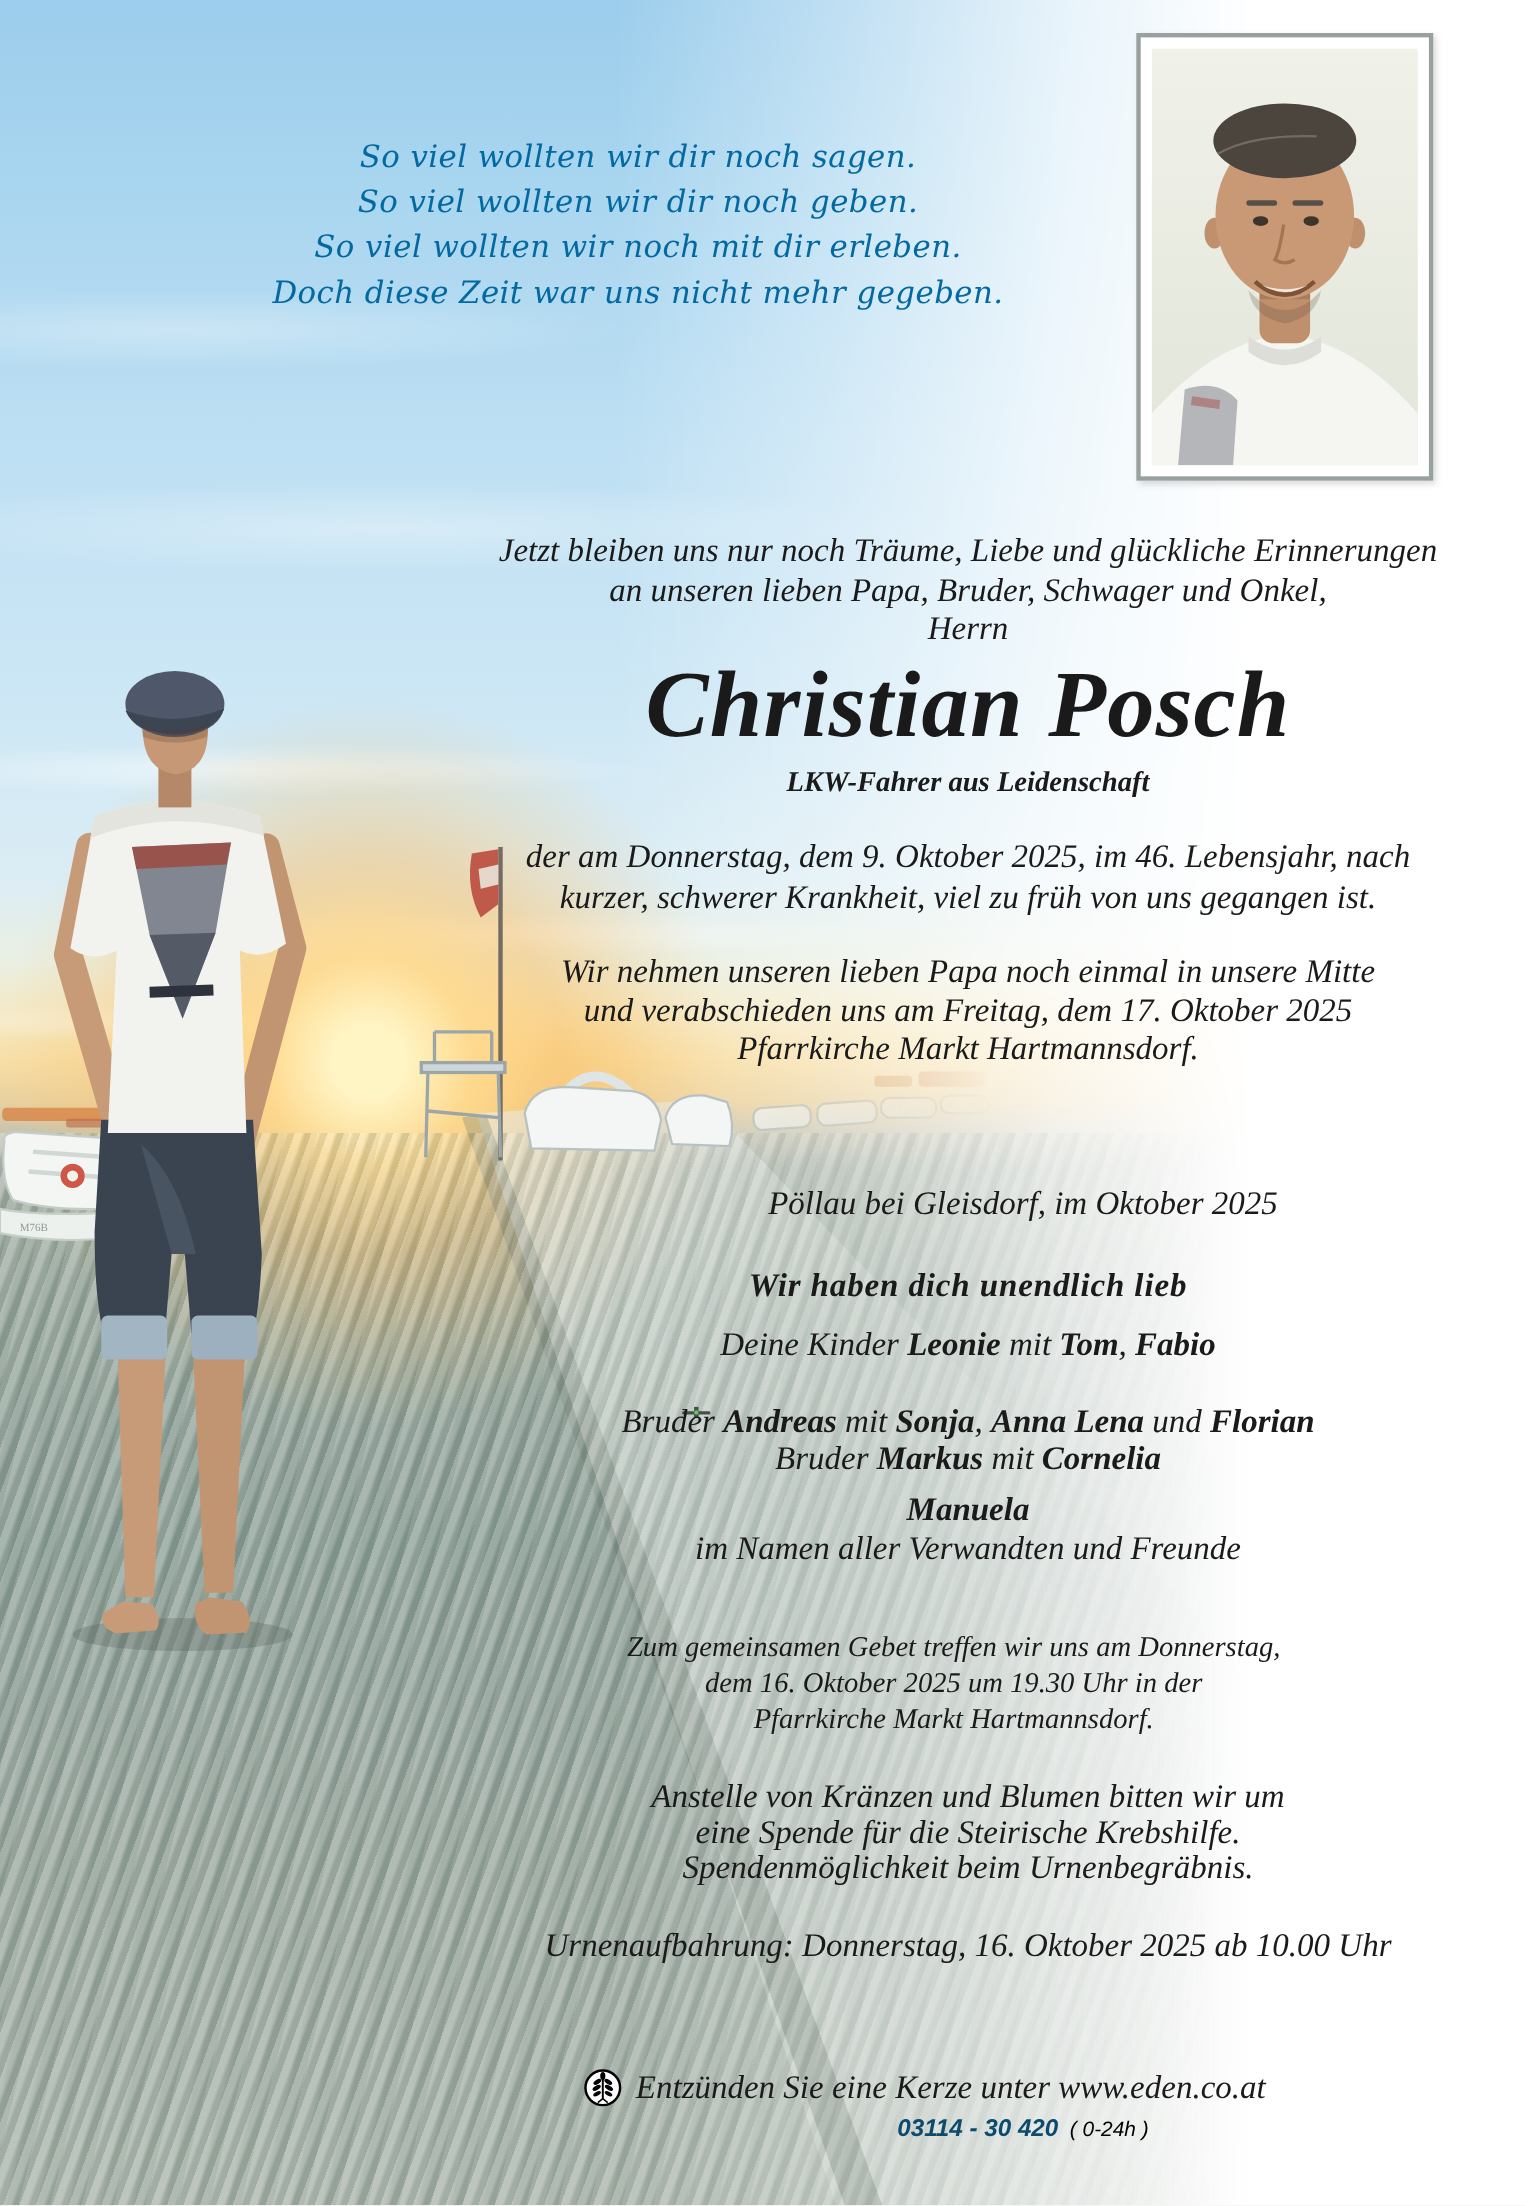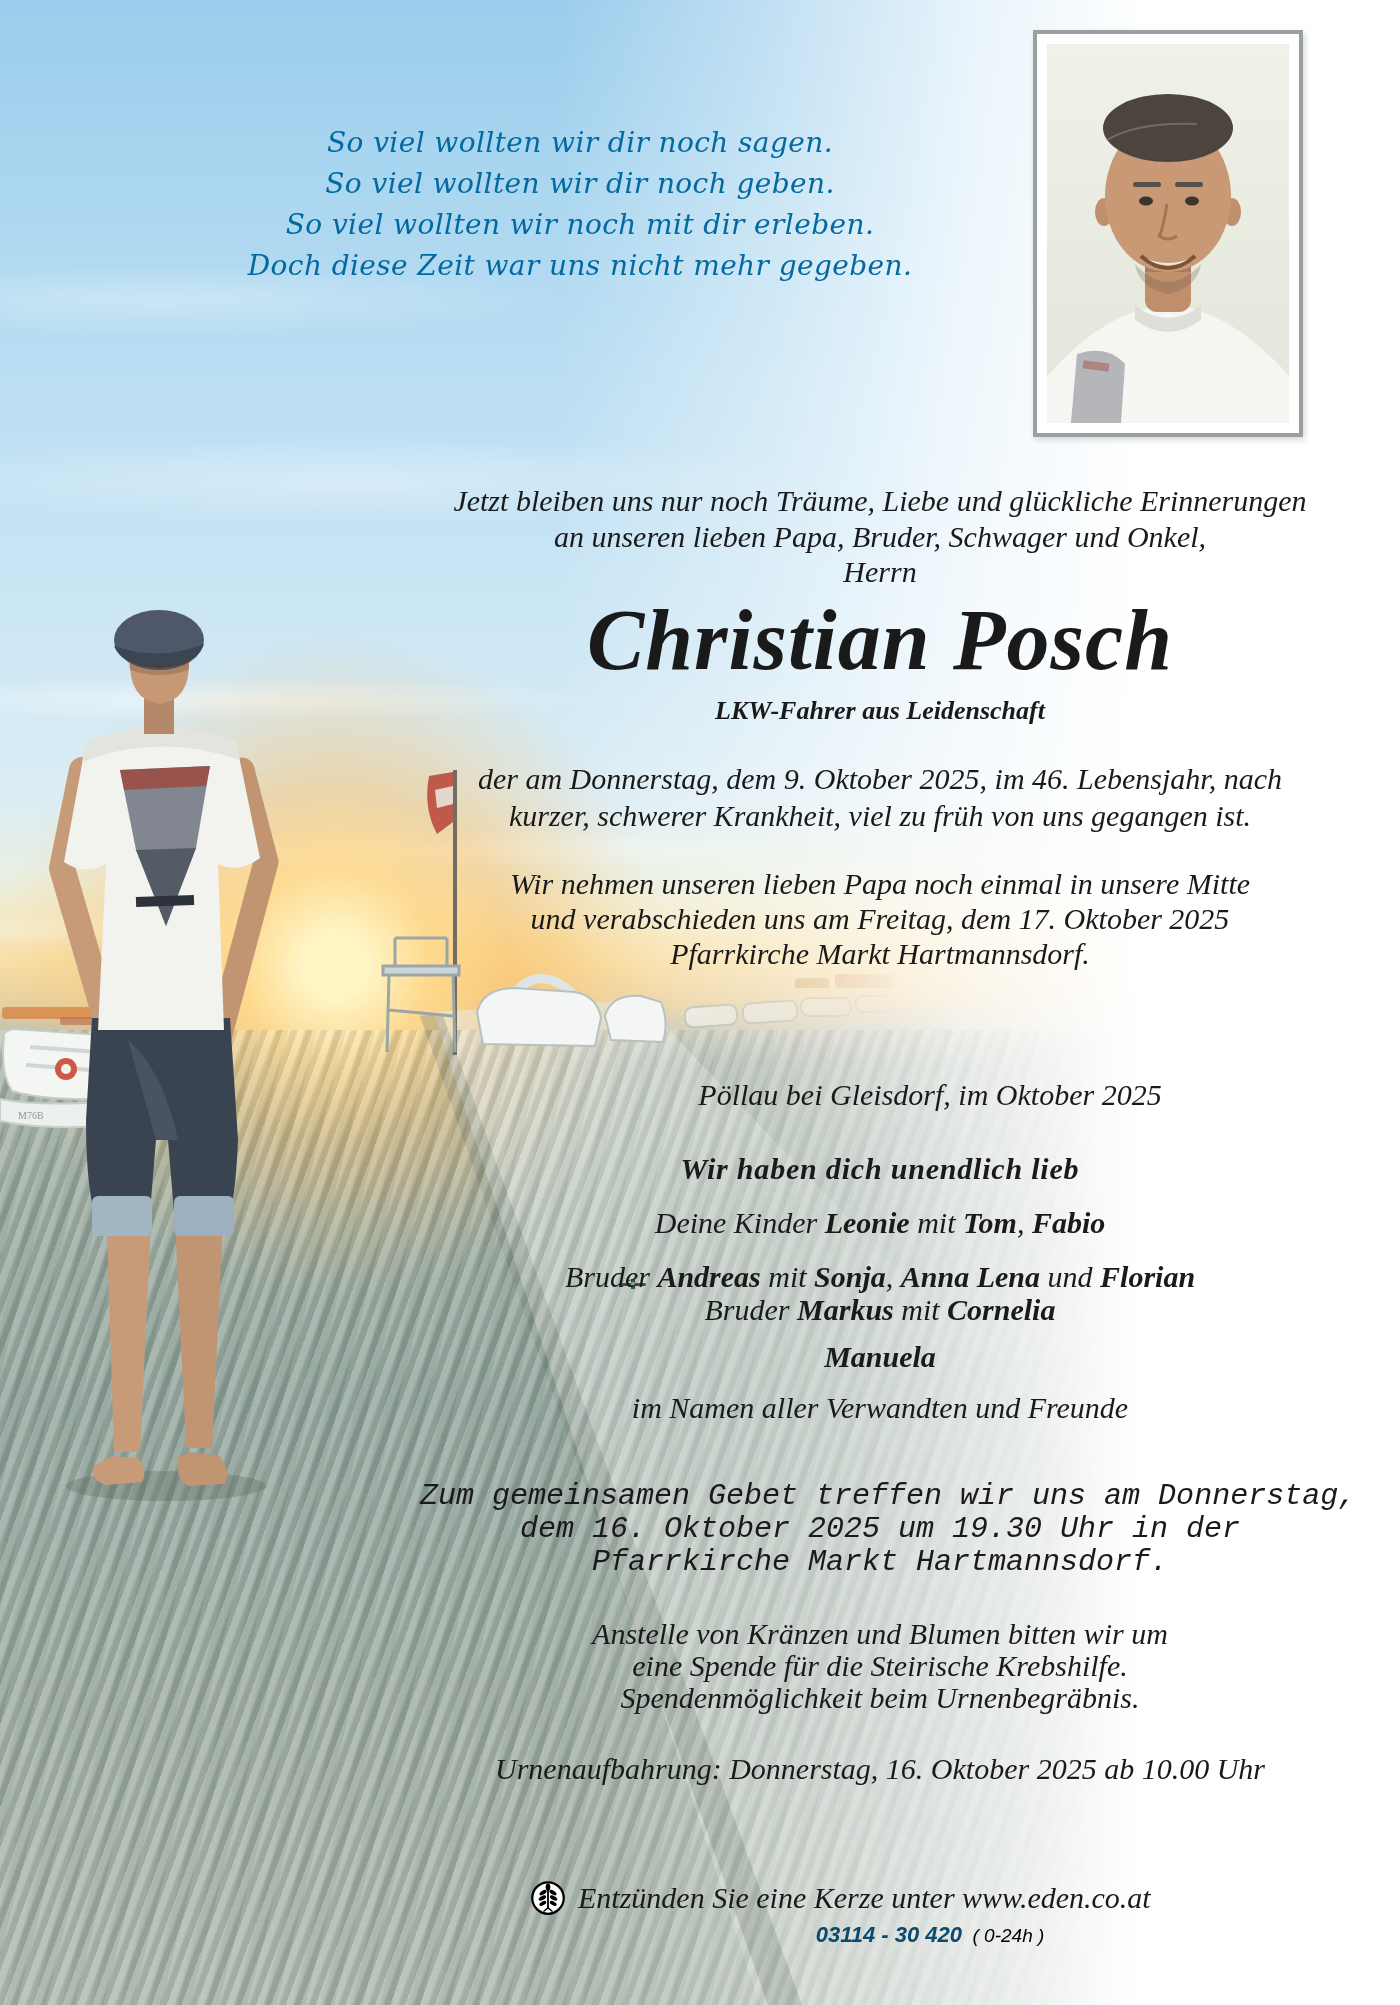--- a/index.html
+++ b/index.html
@@ -65,25 +65,25 @@
   .line{display:block;white-space:nowrap;}
   .poem{left:210px;top:122px;width:740px;font-family:"DejaVu Serif",serif;font-size:28px;line-height:41px;letter-spacing:.4px;color:#0369a1;}
   .intro{left:420px;top:483px;width:920px;font-size:30px;line-height:35.5px;}
   .title{left:420px;top:586px;width:920px;font-size:86px;line-height:108px;font-weight:bold;letter-spacing:1px;white-space:nowrap;}
   .subtitle{left:420px;top:696px;width:920px;font-size:26px;font-weight:bold;}
   .notice{left:420px;top:760px;width:920px;font-size:30px;line-height:37px;}
   .farewell{left:420px;top:866px;width:920px;font-size:30px;line-height:35px;}
   .place{left:530px;top:1078px;width:800px;font-size:30px;}
   .love{left:420px;top:1152px;width:920px;font-size:30px;font-weight:bold;letter-spacing:.8px;}
   .family{left:420px;top:1206px;width:920px;font-size:30px;line-height:33px;}
-  .family .line.gap-lg{margin-bottom:21px;}
+  .family .line.gap-lg{margin-bottom:37px;}
   .family .line.gap-sm{margin-bottom:14px;}
   .family .b{font-weight:bold;}
   .in-name{left:420px;top:1391px;width:920px;font-size:30px;}
-  .prayer{left:420px;top:1480px;width:920px;font-size:30px;line-height:33px;font-family:Liberation Mono, monospace;}
+  .prayer{left:407px;top:1480px;width:920px;font-size:26px;line-height:33px;}
   .donation{left:420px;top:1618px;width:920px;font-size:30px;line-height:32px;}
   .urn{left:420px;top:1752px;width:920px;font-size:30px;}
   .footer-candle{left:530px;top:1880px;width:800px;display:flex;align-items:center;justify-content:flex-start;gap:12px;font-size:30px;font-style:italic;}
   .footer-candle svg{width:36px;height:36px;flex:0 0 auto;}
   .footer-phone{left:530px;top:1922px;width:800px;text-align:center;font-family:"Liberation Sans",sans-serif;font-style:italic;}
   .phone-num{font-weight:bold;font-size:22px;color:#0c4a6e;}
   .phone-hours{font-size:19px;color:#000000;margin-left:6px;}
 </style>
 </head>
 <body>

